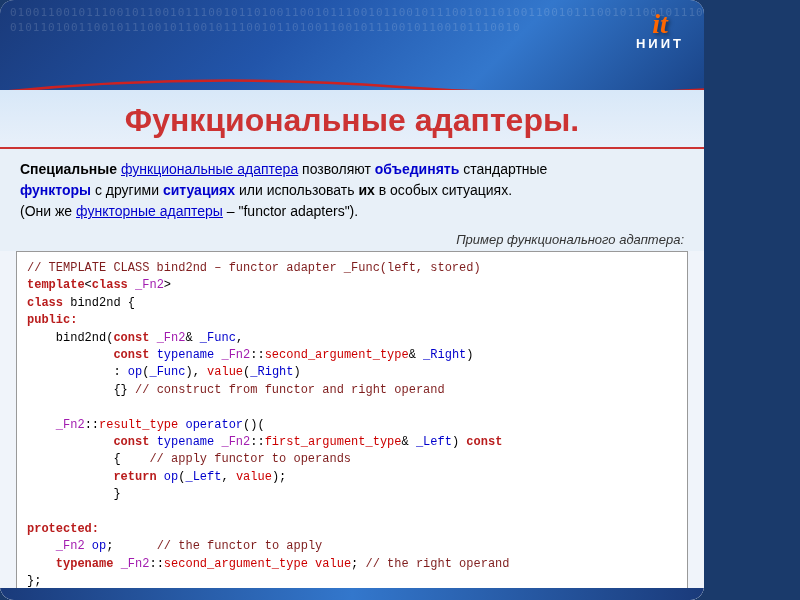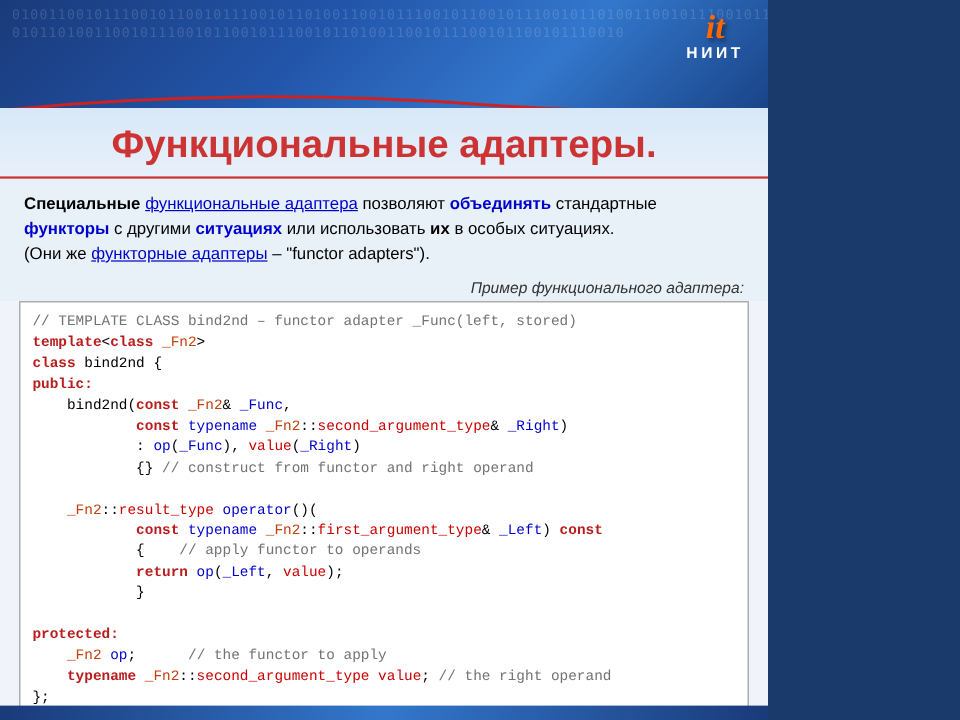--- a/index.html
+++ b/index.html
@@ -5,25 +5,26 @@
     * { margin: 0; padding: 0; box-sizing: border-box; }
     body {
       width: 800px;
       height: 600px;
       overflow: hidden;
       font-family: Arial, sans-serif;
       background: #1a3a6b;
     }
 
     .slide {
-      width: 640px;
+      width: 704px;
       height: 600px;
       background: #fff;
       position: relative;
       overflow: hidden;
+      border-radius: 14px;
     }
 
     
     .header-bg {
       position: absolute;
       top: 0; left: 0; right: 0;
       height: 90px;
       background: linear-gradient(135deg, #1a3a7a 0%, #2255aa 40%, #3377cc 70%, #1a4488 100%);
       overflow: hidden;
     }
@@ -138,23 +139,23 @@
       line-height: 1.45;
       overflow: hidden;
     }
 
     .code-line {
       white-space: pre;
       color: #000;
     }
 
     
-    .c-comment { color: #737373; margin-top: 15px; }
+    .c-comment { color: #7f1d1d; margin-top: 15px; }
     .c-keyword { color: #b91c1c; font-weight: bold; }
-    .c-type { color: #c2410c; }
+    .c-type { color: #a21caf; }
     .c-blue { color: #0000cc; }
     .c-red { color: #cc0000; }
     .c-normal { color: #000; }
 
     
     .bottom-bar {
       position: absolute;
       bottom: 0;
       left: 0;
       right: 0;

